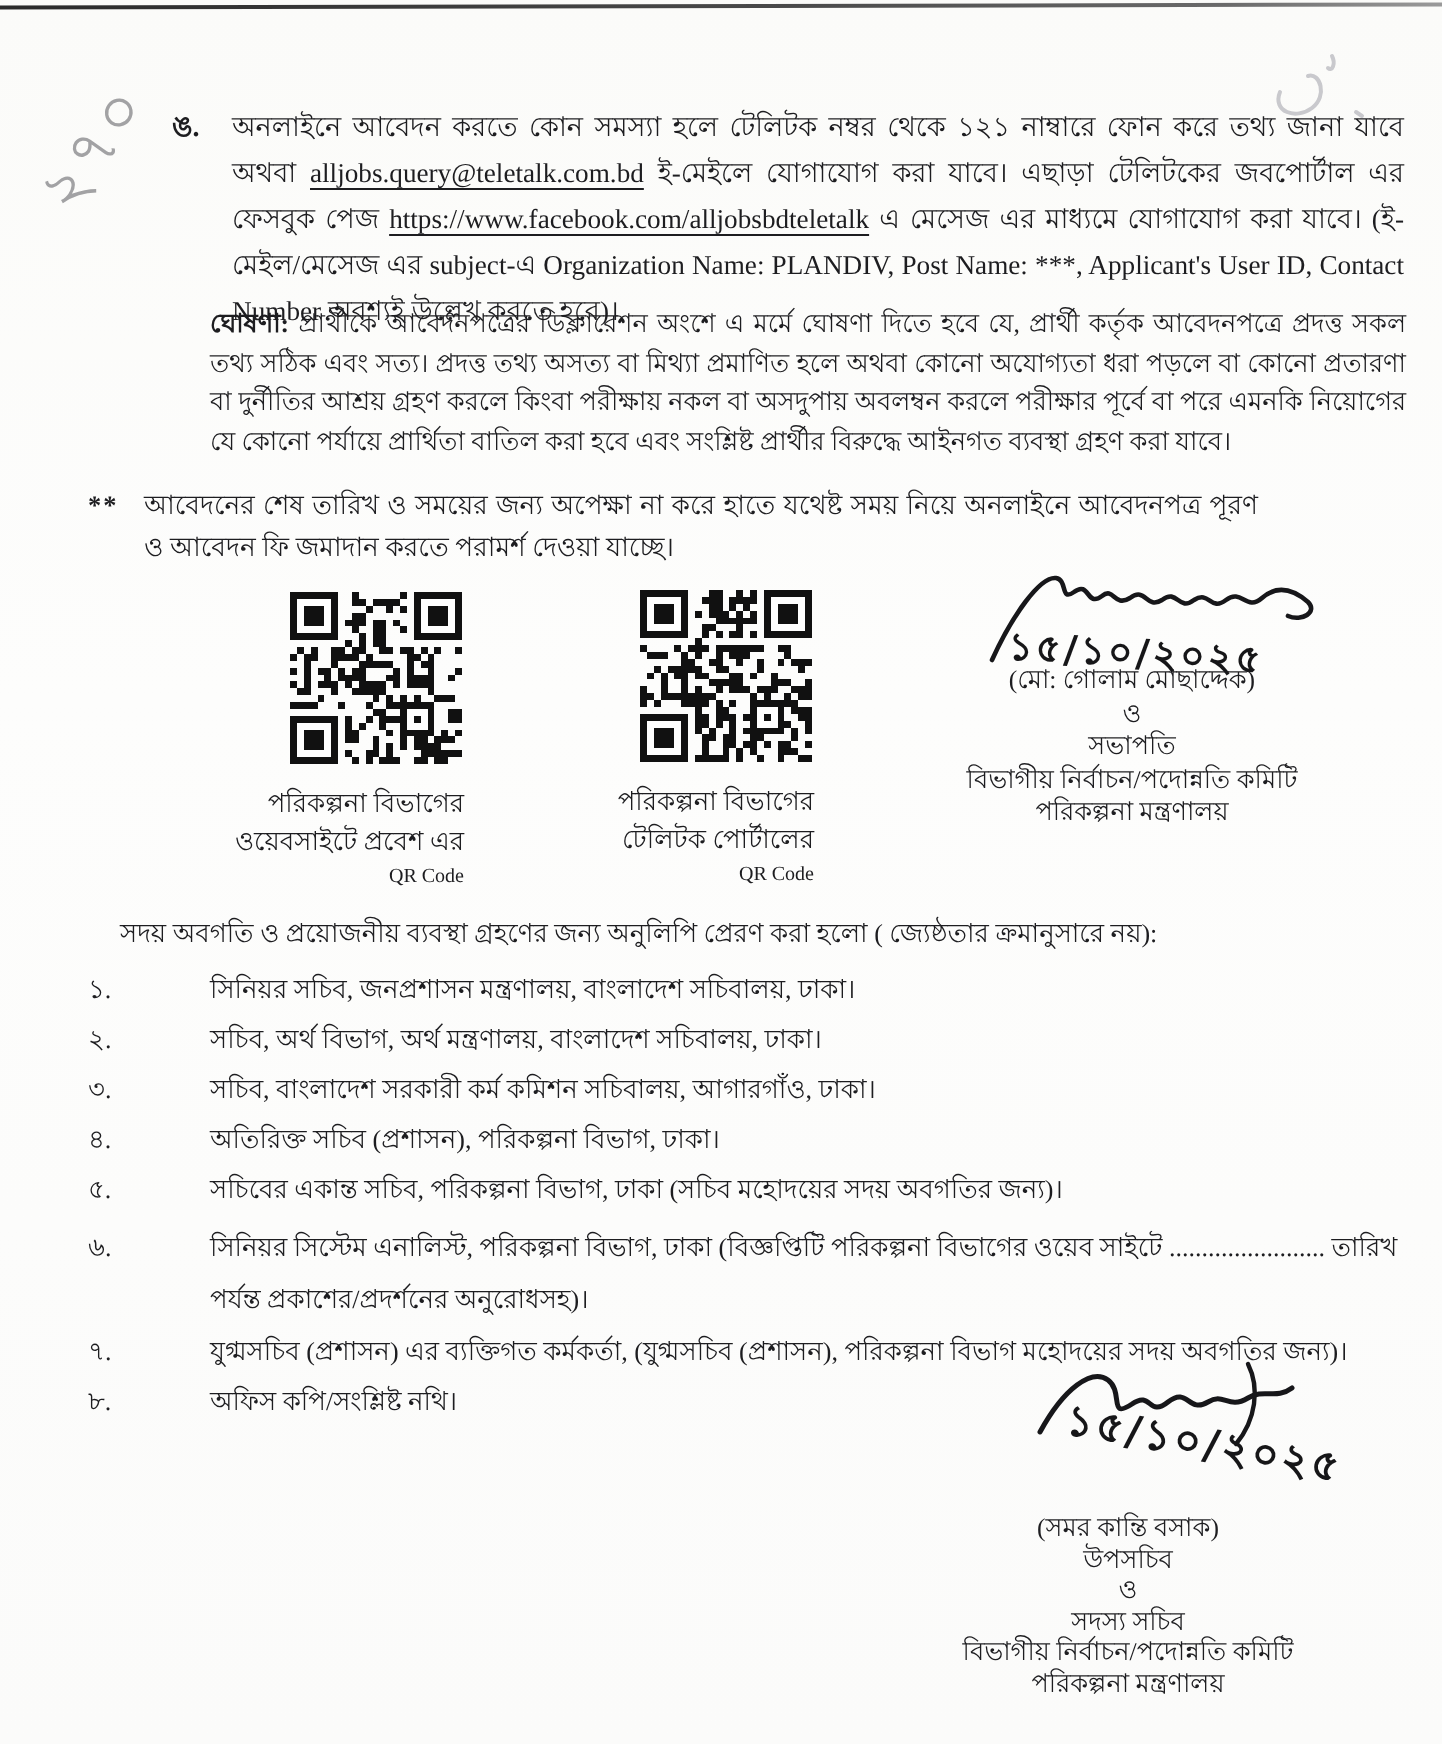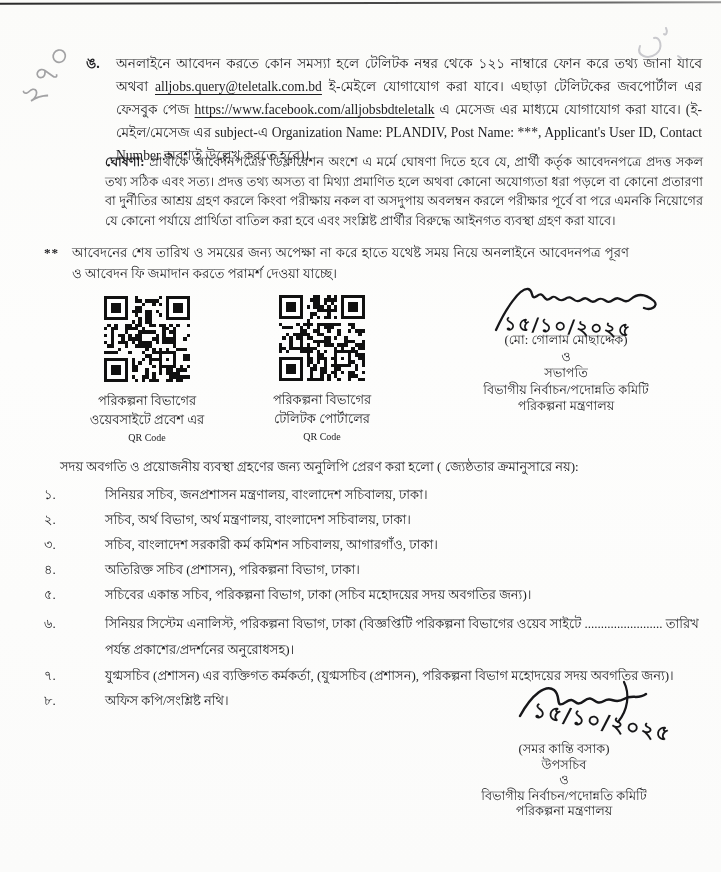--- a/index.html
+++ b/index.html
@@ -43,42 +43,42 @@
   }
   .declaration .label{font-weight:bold;}
   
   .advice{
     position:absolute;left:44px;top:243px;width:640px;display:flex;
     font-size:13.2px;line-height:20.5px;
   }
   .advice .marker{flex:0 0 28px;letter-spacing:1px;font-weight:bold;}
   .advice .body{flex:1;text-align:justify;padding-right:55px;font-family:Liberation Serif, serif;}
   
-  .qr-block{position:absolute;width:170px;text-align:center;}
+  .qr-block{position:absolute;width:170px;text-align:right;}
   .qr-block.qr1{left:62px;top:296px;}
   .qr-block.qr2{left:237px;top:295px;}
   .qr-img{width:88px;height:86px;display:inline-block;}
   .qr-caption{margin-top:6px;font-size:13px;line-height:18.5px;}
   .qr-caption .latin{font-size:10px;}
   
   .sign-block{position:absolute;text-align:center;font-size:12.8px;}
   .sign-top{left:432px;top:286px;width:268px;}
   .sign-bottom{left:424px;top:682px;width:280px;}
   .sig-svg{position:absolute;}
   .sig-date{
     position:absolute;
     font-size:19px;font-weight:600;color:#161618;
     letter-spacing:1.5px;white-space:nowrap;
     font-family:"DejaVu Sans",sans-serif;
   }
   .sign-top .sig-date{left:72px;top:26px;transform:rotate(3deg);}
   .sign-bottom .sig-date{left:108px;top:24px;transform:rotate(10deg);font-size:21px;}
   .sign-lines{position:relative;line-height:16.5px;}
   .sign-top .sign-lines{margin-top:46px;}
-  .sign-bottom .sign-lines{margin-top:60px;line-height:15.5px;}
+  .sign-bottom .sign-lines{margin-top:75px;line-height:15.5px;}
   .sign-lines div{margin:0;}
   
   .dist-heading{
     position:absolute;left:60px;top:457px;width:650px;
     font-size:13px;
   }
   .dist-list{position:absolute;left:44px;top:486px;width:655px;font-size:13px;}
   .dist-row{display:flex;margin-bottom:8px;line-height:17px;}
   .dist-row .dist-num{flex:0 0 61px;}
   .dist-row .dist-text{flex:1;}
@@ -617,18 +617,19 @@
   <div class="sign-block sign-bottom">
     <svg class="sig-svg" style="left:86px;top:-4px;" width="160" height="55" viewBox="0 0 160 55">
       <path d="M10,38 C22,16 36,6 44,12 C52,18 44,32 56,24 C66,17 64,31 74,23 C84,15 84,29 94,23 C102,18 104,27 114,21 C122,16 128,22 136,16" fill="none" stroke="#17171a" stroke-width="2.5" stroke-linecap="round"></path>
       <path d="M114,4 C120,16 118,32 108,44" fill="none" stroke="#17171a" stroke-width="2.2" stroke-linecap="round"></path>
     </svg>
     <div class="sig-date">১৫/১০/২০২৫</div>
     <div class="sign-lines">
       <div>(সমর কান্তি বসাক)</div>
       <div>উপসচিব</div>
       <div>ও</div>
+      <div>সদস্য সচিব</div>
       <div>বিভাগীয় নির্বাচন/পদোন্নতি কমিটি</div>
       <div>পরিকল্পনা মন্ত্রণালয়</div>
     </div>
   </div>
 
 </div>
 
 </body></html>

